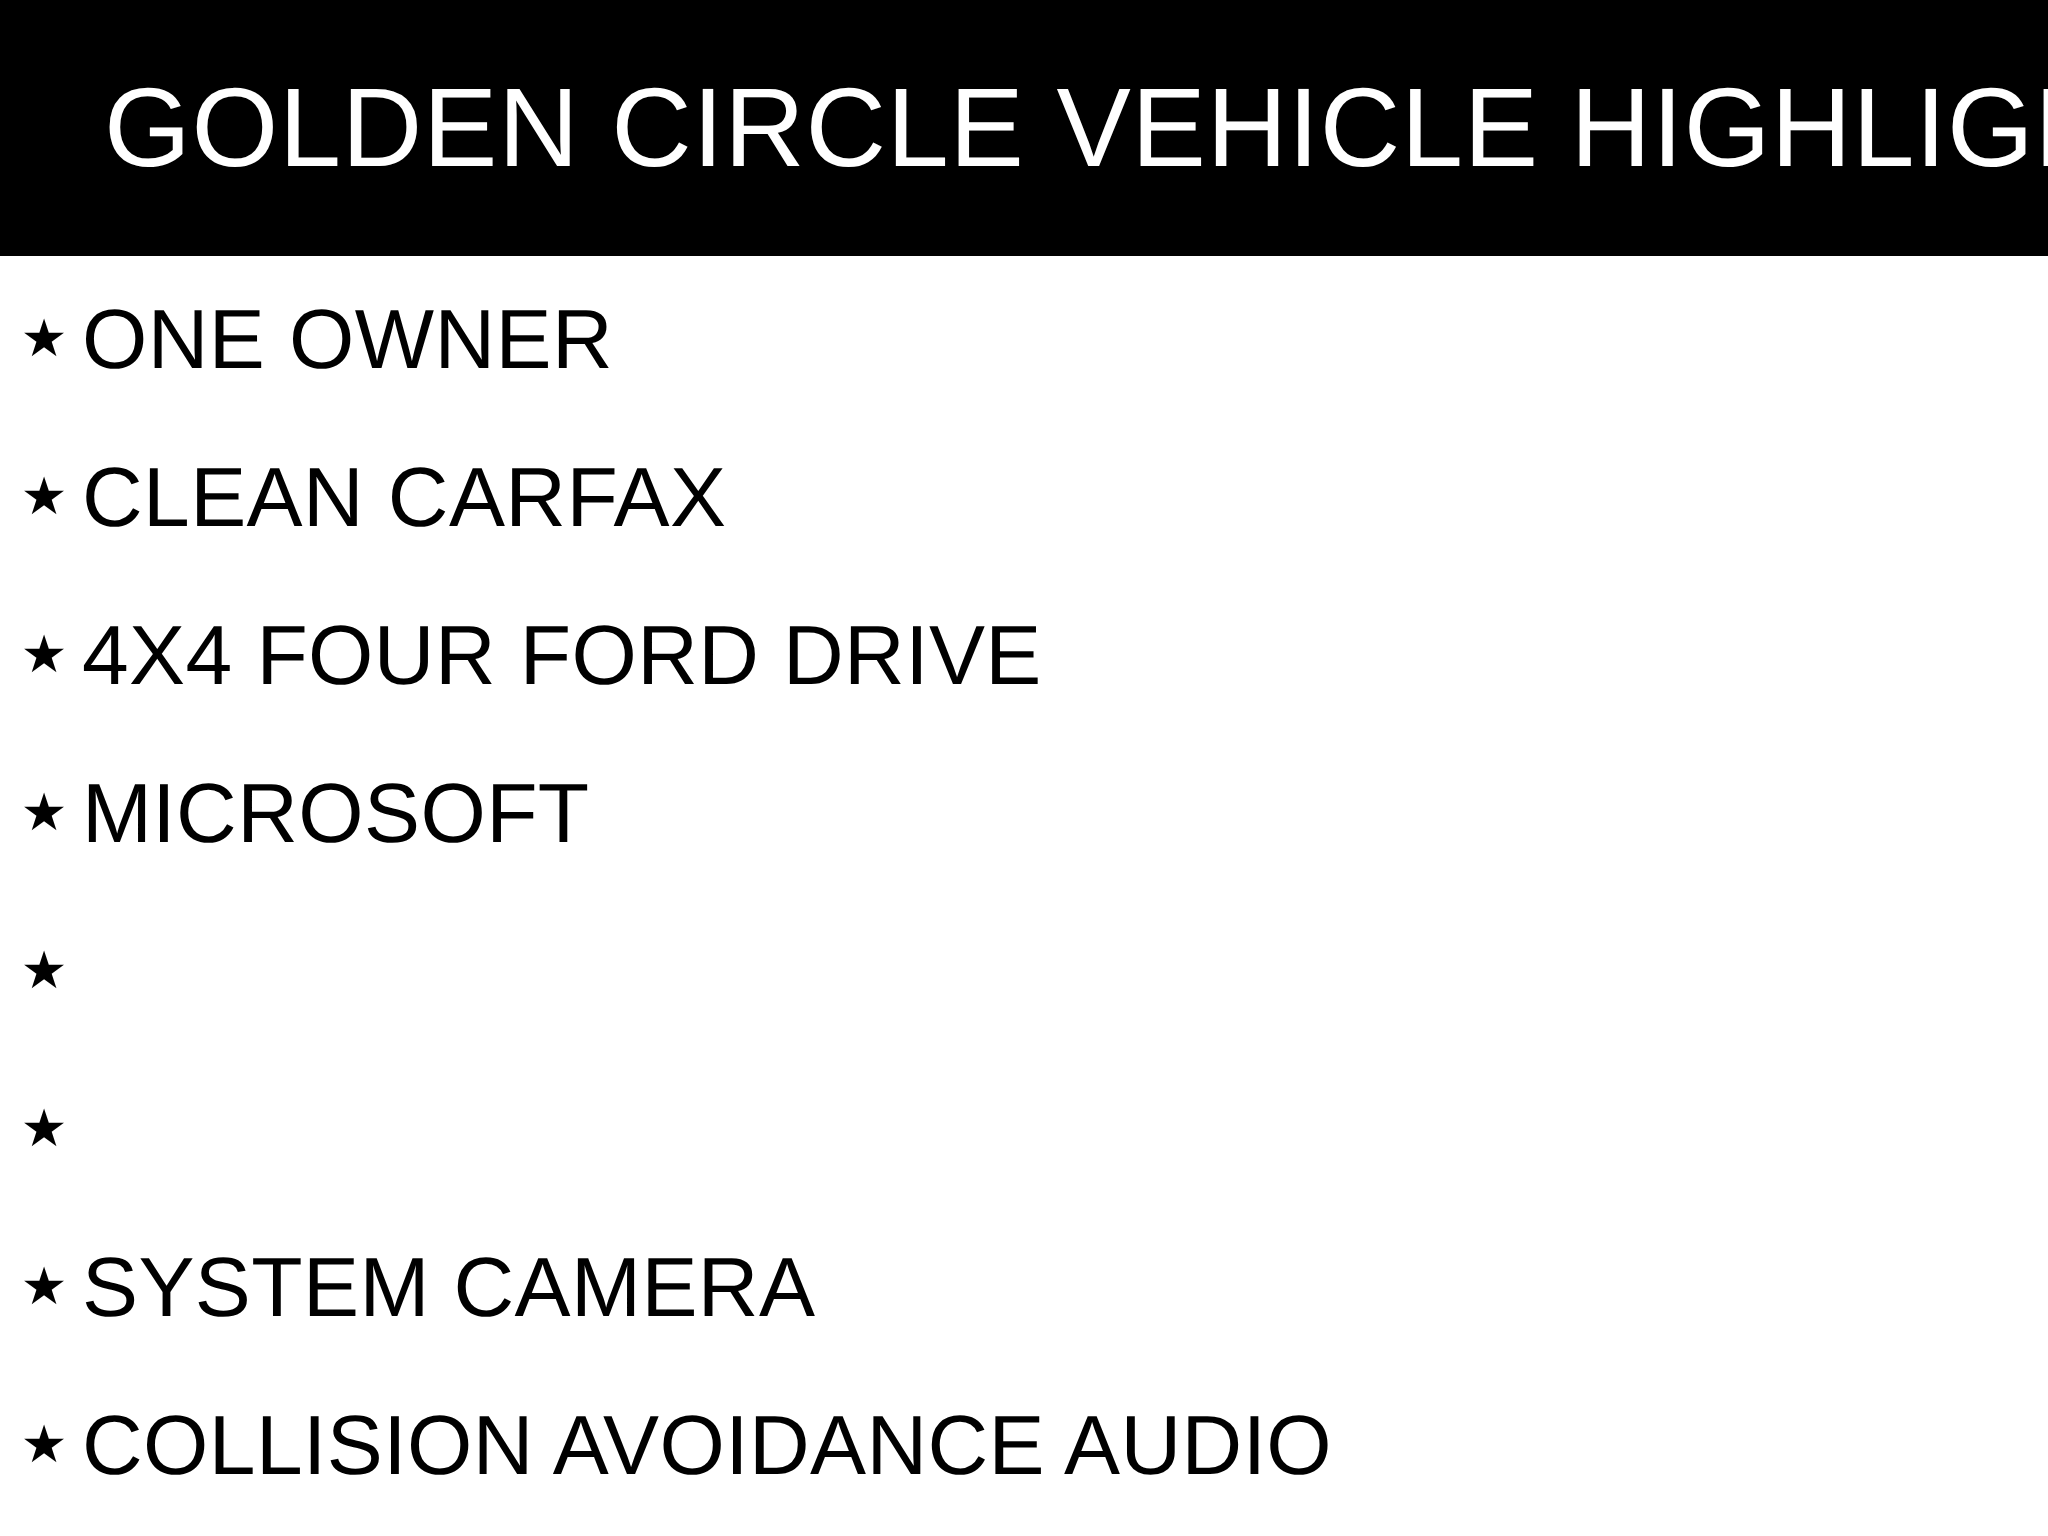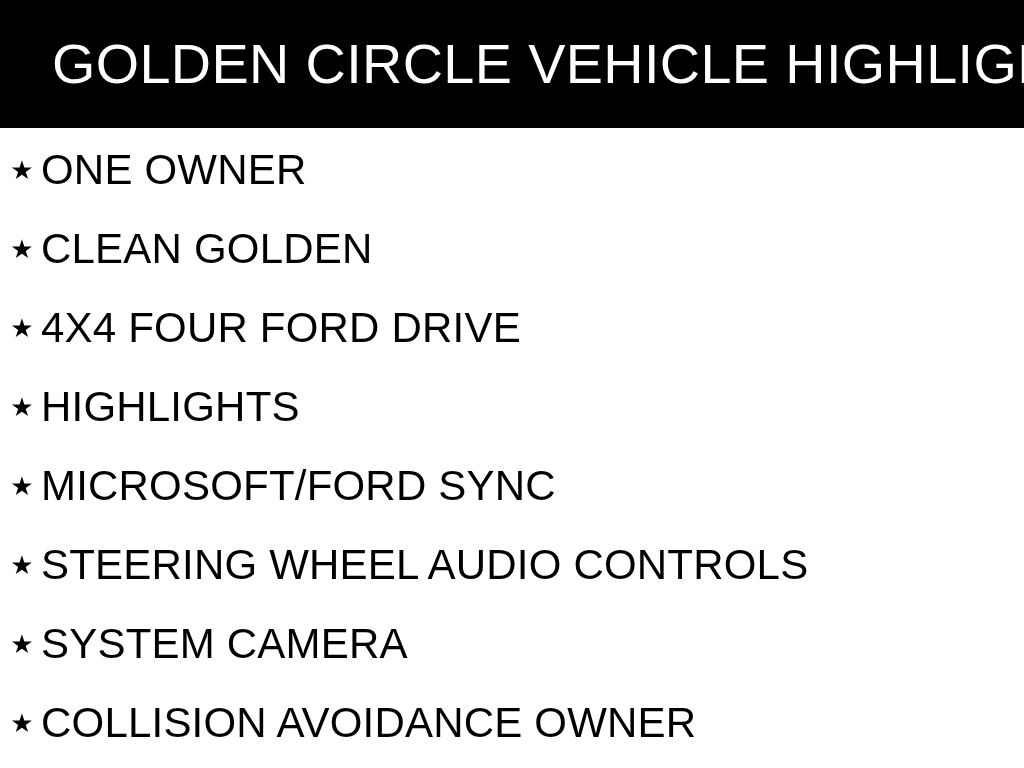--- a/index.html
+++ b/index.html
@@ -115,48 +115,46 @@
 
   <ul class="highlights-list">
 
     <li class="highlight-item">
       <span class="bullet-star">★</span>
       <span class="highlight-label">ONE OWNER</span>
     </li>
 
     <li class="highlight-item">
       <span class="bullet-star">★</span>
-      <span class="highlight-label">CLEAN GOLDEN</span>
+      <span class="highlight-label">CLEAN CARFAX</span>
     </li>
 
     <li class="highlight-item">
       <span class="bullet-star">★</span>
       <span class="highlight-label">4X4 FOUR FORD DRIVE</span>
     </li>
 
     <li class="highlight-item">
       <span class="bullet-star">★</span>
-      <span class="highlight-label">HIGHLIGHTS</span>
+      <span class="highlight-label">MICROSOFT</span>
     </li>
 
     <li class="highlight-item">
       <span class="bullet-star">★</span>
-      <span class="highlight-label">MICROSOFT/FORD SYNC</span>
     </li>
 
     <li class="highlight-item">
       <span class="bullet-star">★</span>
-      <span class="highlight-label">STEERING WHEEL AUDIO CONTROLS</span>
     </li>
 
     <li class="highlight-item">
       <span class="bullet-star">★</span>
       <span class="highlight-label">SYSTEM CAMERA</span>
     </li>
 
     <li class="highlight-item">
       <span class="bullet-star">★</span>
-      <span class="highlight-label">COLLISION AVOIDANCE OWNER</span>
+      <span class="highlight-label">COLLISION AVOIDANCE AUDIO</span>
     </li>
 
   </ul>
 
 </div>
 
 </body></html>

